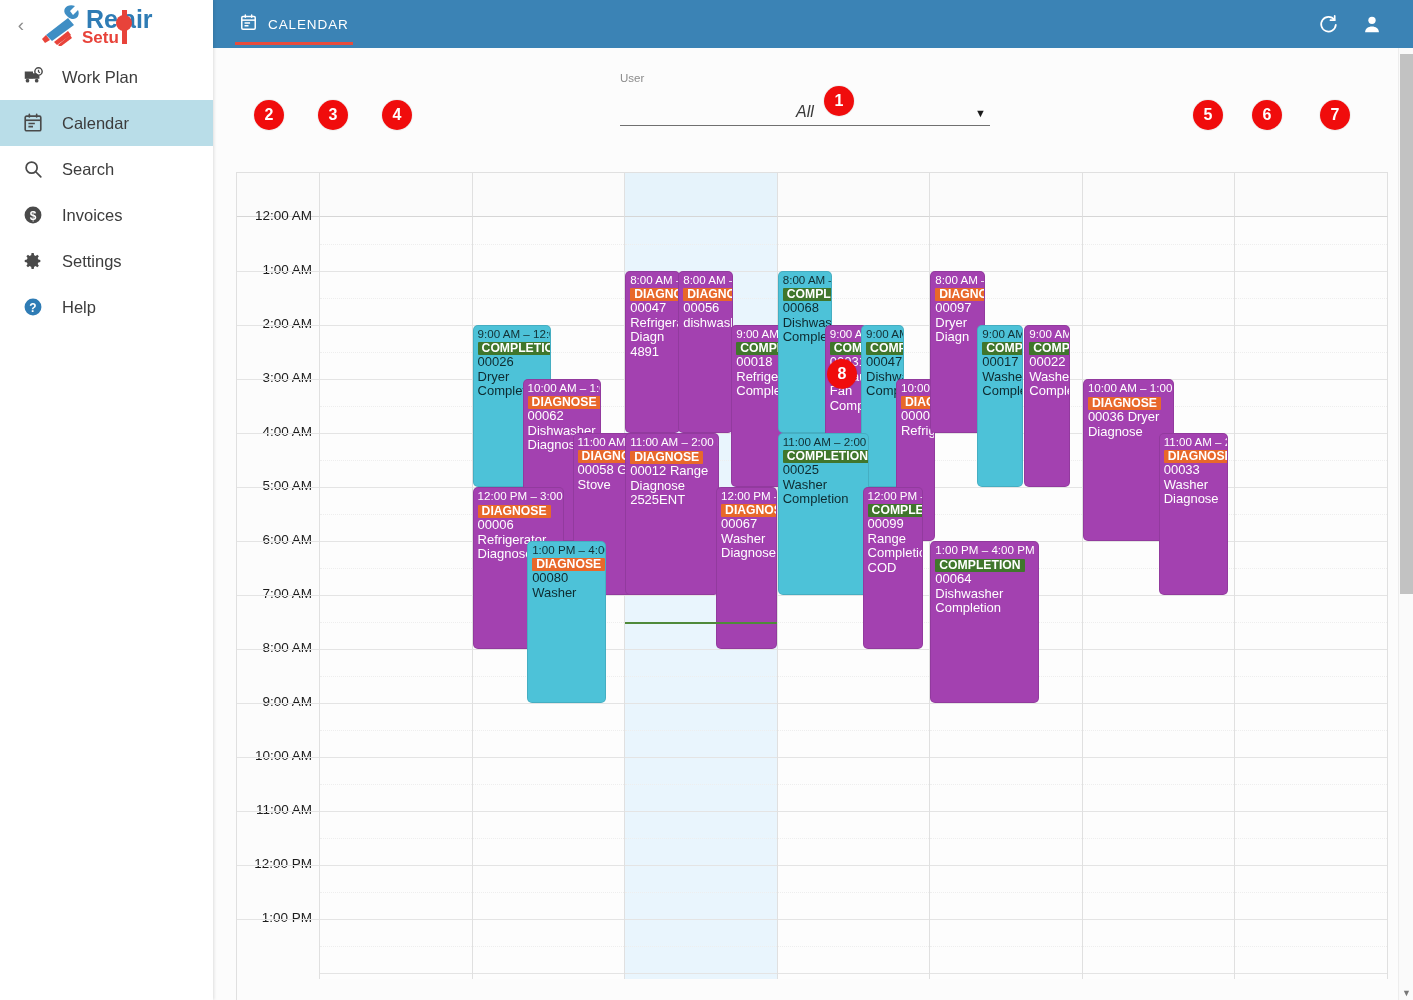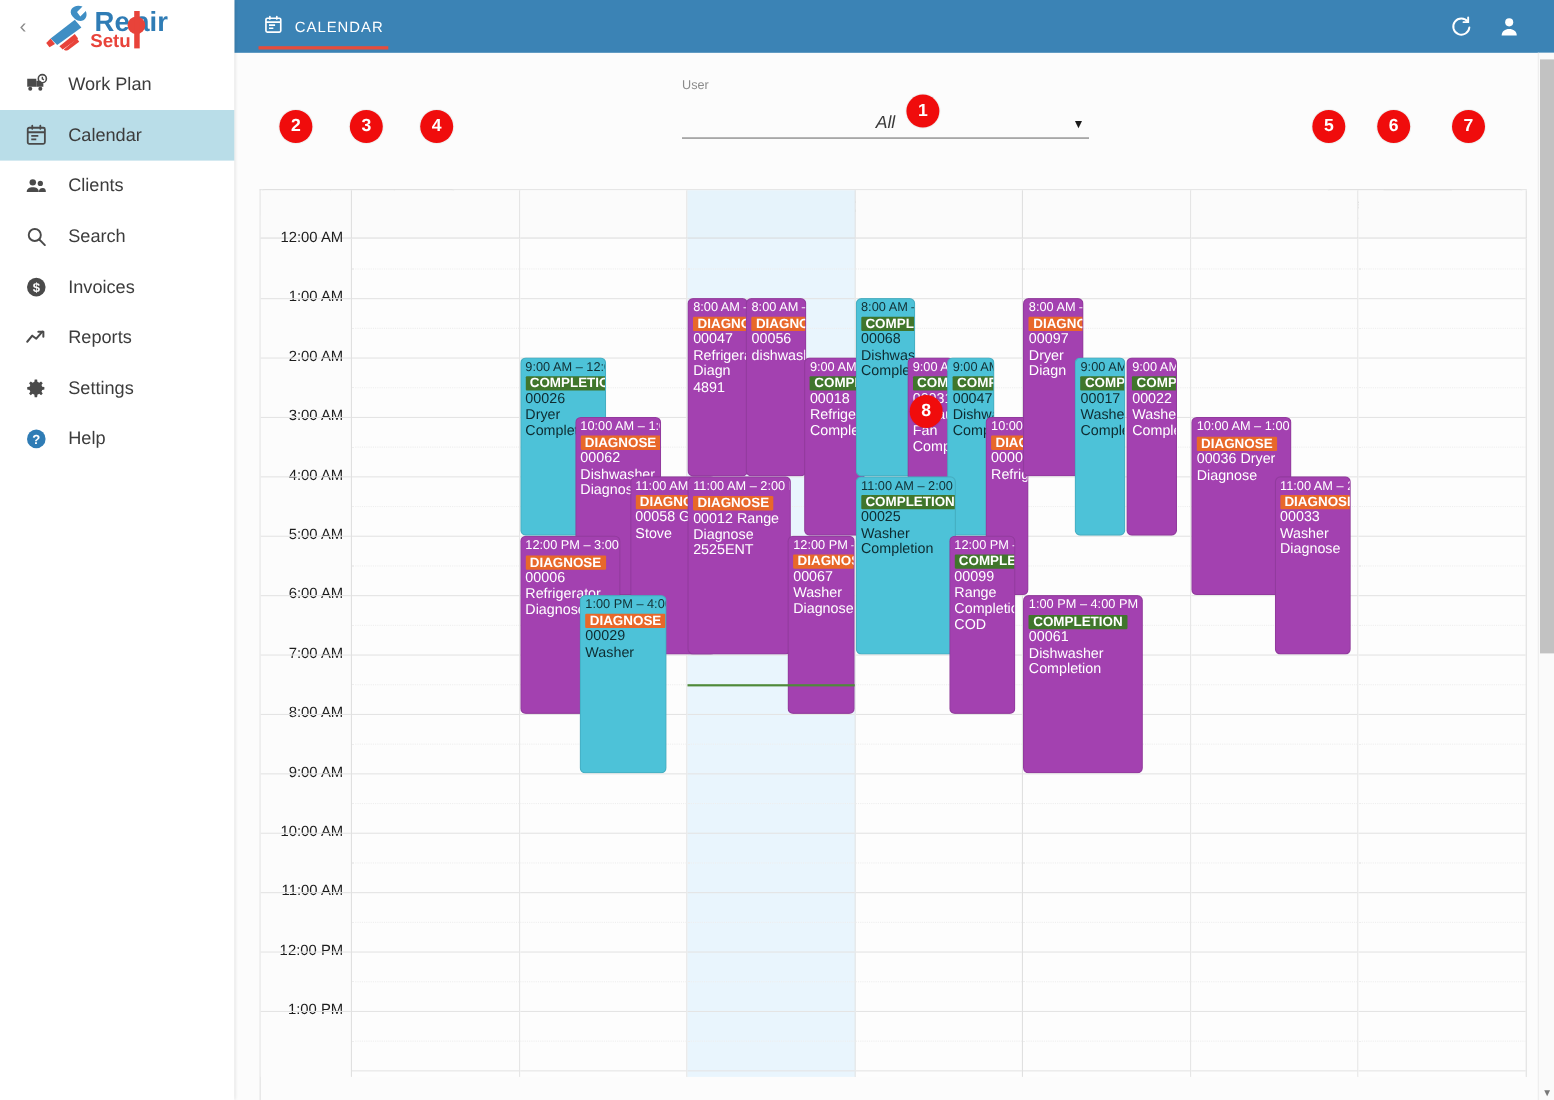--- a/index.html
+++ b/index.html
@@ -226,31 +226,20 @@
           <svg width="22" height="22" viewBox="0 0 24 24" fill="none" stroke="#4a4a4a" stroke-width="1.8">
               <rect x="3.5" y="4.5" width="17" height="16" rx="1.5"></rect>
               <path d="M3.5 9h17"></path>
               <path d="M7 12.5h7M7 16h5"></path>
               <path d="M8 2.5v3M16 2.5v3" stroke-linecap="round"></path>
             </svg>
         </span>
         <span class="lbl">Calendar</span>
       </div>
 
-      <div class="side-item">
-        <span class="ic">
-          <svg width="22" height="22" viewBox="0 0 24 24" fill="#4a4a4a">
-              <circle cx="8.5" cy="8.5" r="3.2"></circle>
-              <circle cx="16" cy="9.5" r="2.6"></circle>
-              <path d="M2.5 18c0-3.2 2.8-4.6 6-4.6s6 1.4 6 4.6z"></path>
-              <path d="M14.5 18c0-2.4 1.3-4 4-4 2 0 3 1.3 3 4z"></path>
-            </svg>
-        </span>
-        <span class="lbl">Clients</span>
-      </div>
 
 
       <div class="side-item">
         <span class="ic">
           <svg width="22" height="22" viewBox="0 0 24 24" fill="none" stroke="#4a4a4a" stroke-width="1.9">
               <circle cx="10.5" cy="10.5" r="6"></circle>
               <path d="M15 15l5.5 5.5" stroke-linecap="round"></path>
             </svg>
         </span>
         <span class="lbl">Search</span>
@@ -259,29 +248,20 @@
       <div class="side-item">
         <span class="ic">
           <svg width="22" height="22" viewBox="0 0 24 24">
               <circle cx="12" cy="12" r="9.2" fill="#4a4a4a"></circle>
               <text x="12" y="17" text-anchor="middle" font-size="13" font-weight="bold" fill="#fff" font-family="Liberation Sans, sans-serif">$</text>
             </svg>
         </span>
         <span class="lbl">Invoices</span>
       </div>
 
-      <div class="side-item">
-        <span class="ic">
-          <svg width="22" height="22" viewBox="0 0 24 24" fill="none" stroke="#4a4a4a" stroke-width="2" stroke-linecap="round" stroke-linejoin="round">
-              <path d="M3 16l5-6 4 3 6-7"></path>
-              <path d="M14 6h5v5"></path>
-            </svg>
-        </span>
-        <span class="lbl">Reports</span>
-      </div>
 
 
       <div class="side-item">
         <span class="ic">
           <svg width="22" height="22" viewBox="0 0 24 24" fill="#4a4a4a">
               <path d="M12 8.2A3.8 3.8 0 1 0 12 15.8 3.8 3.8 0 0 0 12 8.2zm0 6a2.2 2.2 0 1 1 0-4.4 2.2 2.2 0 0 1 0 4.4z"></path>
               <path d="M20 13.2v-2.4l-2.2-.4a6 6 0 0 0-.7-1.7l1.3-1.8-1.7-1.7-1.8 1.3a6 6 0 0 0-1.7-.7L12.8 3.2h-2.4l-.4 2.6a6 6 0 0 0-1.7.7L6.5 5.2 4.8 6.9l1.3 1.8a6 6 0 0 0-.7 1.7L3 10.8v2.4l2.4.4a6 6 0 0 0 .7 1.7L4.8 17.1l1.7 1.7 1.8-1.3a6 6 0 0 0 1.7.7l.4 2.6h2.4l.4-2.6a6 6 0 0 0 1.7-.7l1.8 1.3 1.7-1.7-1.3-1.8a6 6 0 0 0 .7-1.7z"></path>
             </svg>
         </span>
         <span class="lbl">Settings</span>
@@ -467,21 +447,21 @@
               <div class="ev purple" style="top: 216px; height: 162px; left: 66%; width: 52%;">
                 <span class="ev-time">11:00 AM – 2:00 PM</span>
                 <span class="ev-body"><span class="tag diag">DIAGNOSE</span><span class="ev-text"> 00058 Gas, Stove</span></span>
               </div>
               <div class="ev purple" style="top: 270px; height: 162px; left: 0%; width: 60%;">
                 <span class="ev-time">12:00 PM – 3:00 PM</span>
                 <span class="ev-body"><span class="tag diag">DIAGNOSE</span><span class="ev-text"> 00006 Refrigerator Diagnose</span></span>
               </div>
               <div class="ev cyan" style="top: 324px; height: 162px; left: 36%; width: 52%;">
                 <span class="ev-time">1:00 PM – 4:00 PM</span>
-                <span class="ev-body"><span class="tag diag">DIAGNOSE</span><span class="ev-text"> 00029 Washer</span></span>
+                <span class="ev-body"><span class="tag diag">DIAGNOSE</span><span class="ev-text"> 00080 Washer</span></span>
               </div>
             </div>
             <div class="tg-col today">
               <div class="hr-line" style="top: 54px;"></div>
               <div class="hr-half" style="top: 27px;"></div>
               <div class="hr-line" style="top: 108px;"></div>
               <div class="hr-half" style="top: 81px;"></div>
               <div class="hr-line" style="top: 162px;"></div>
               <div class="hr-half" style="top: 135px;"></div>
               <div class="hr-line" style="top: 216px;"></div>
@@ -618,21 +598,21 @@
               <div class="ev cyan" style="top: 108px; height: 162px; left: 31%; width: 30%;">
                 <span class="ev-time">9:00 AM – 12:00 PM</span>
                 <span class="ev-body"><span class="tag comp">COMPLETION</span><span class="ev-text"> 00017 Washer Completion</span></span>
               </div>
               <div class="ev purple" style="top: 108px; height: 162px; left: 62%; width: 30%;">
                 <span class="ev-time">9:00 AM – 12:00 PM</span>
                 <span class="ev-body"><span class="tag comp">COMPLETION</span><span class="ev-text"> 00022 Washer Completion</span></span>
               </div>
               <div class="ev purple" style="top: 324px; height: 162px; left: 0%; width: 72%;">
                 <span class="ev-time">1:00 PM – 4:00 PM</span>
-                <span class="ev-body"><span class="tag comp">COMPLETION</span><span class="ev-text"> 00061 Dishwasher Completion</span></span>
+                <span class="ev-body"><span class="tag comp">COMPLETION</span><span class="ev-text"> 00064 Dishwasher Completion</span></span>
               </div>
             </div>
             <div class="tg-col">
               <div class="hr-line" style="top: 54px;"></div>
               <div class="hr-half" style="top: 27px;"></div>
               <div class="hr-line" style="top: 108px;"></div>
               <div class="hr-half" style="top: 81px;"></div>
               <div class="hr-line" style="top: 162px;"></div>
               <div class="hr-half" style="top: 135px;"></div>
               <div class="hr-line" style="top: 216px;"></div>

